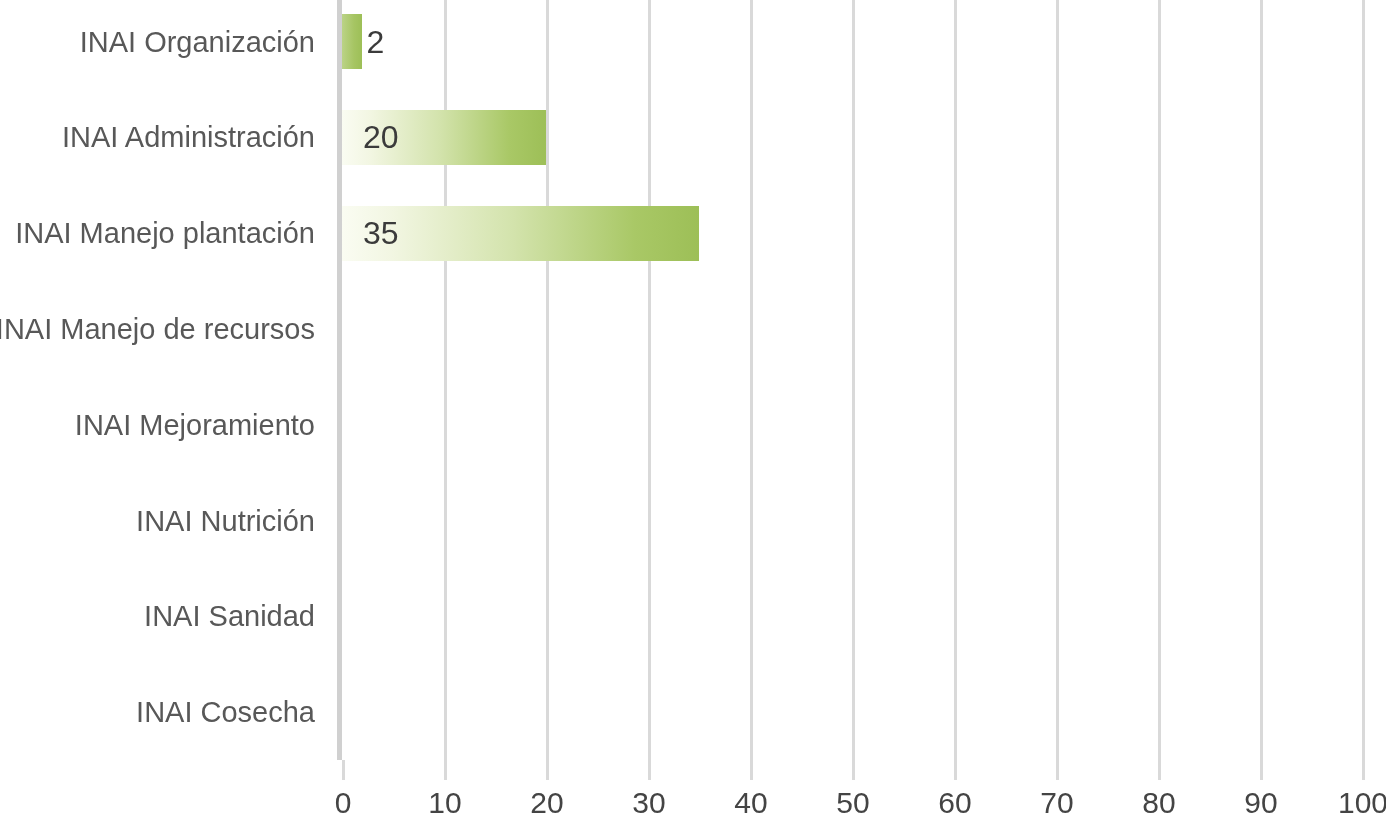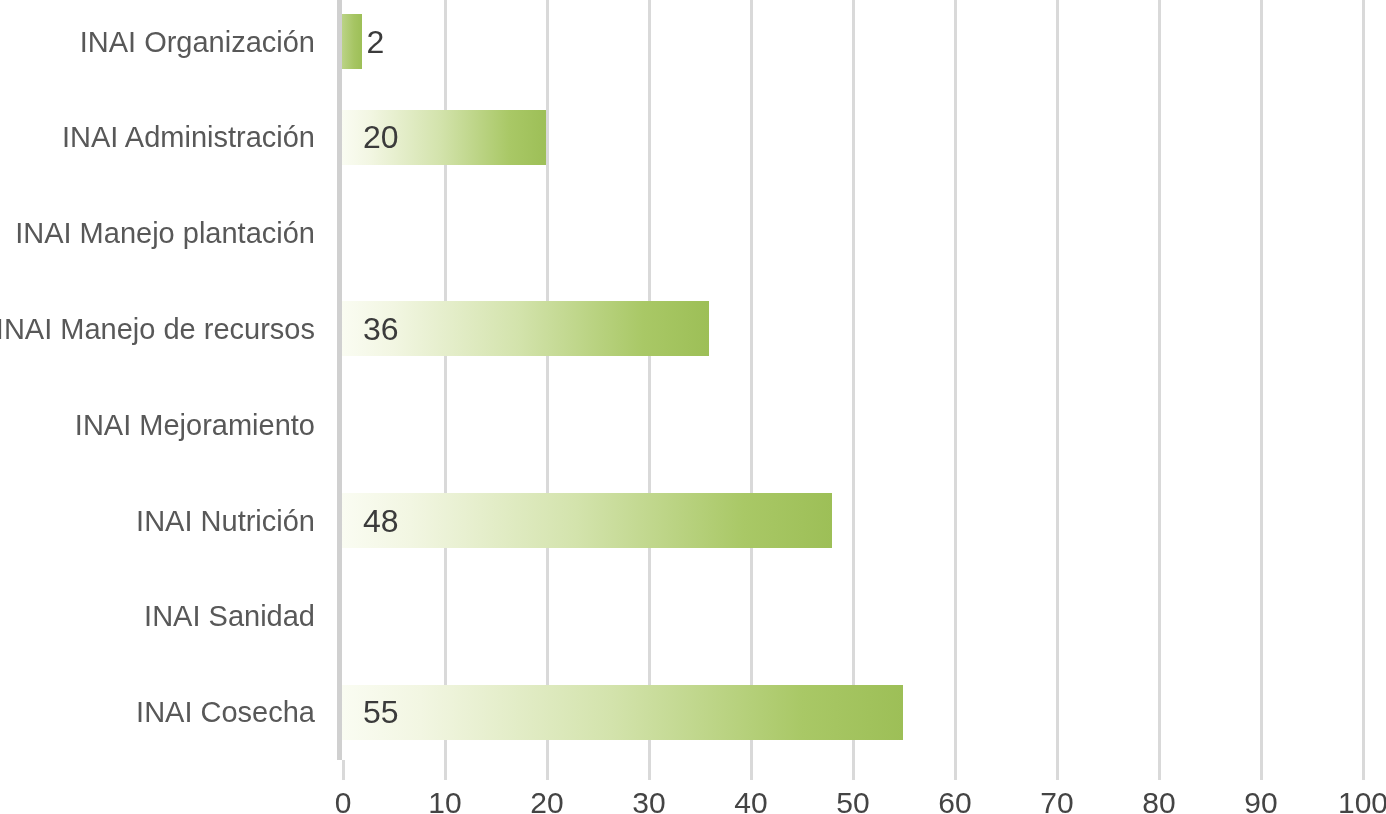--- a/index.html
+++ b/index.html
@@ -134,31 +134,23 @@
 
   <div id="plot-area">
       <div class="bar-band" style="top: 14px; height: 55px;">
         <div class="bar tiny" title="INAI Organización: 2" style="width: 20.4px;"></div>
         <div class="bar-value outside" style="left: 24.4px;">2</div>
       </div>
       <div class="bar-band" style="top: 109.8px; height: 55px;">
         <div class="bar" title="INAI Administración: 20" style="width: 204px;"></div>
         <div class="bar-value inside">20</div>
       </div>
-      <div class="bar-band" style="top: 301.4px; height: 55px;">
-        <div class="bar" title="INAI Manejo de recursos: 36" style="width: 367.2px;"></div>
-        <div class="bar-value inside">36</div>
-      </div>
-      <div class="bar-band" style="top: 493px; height: 55px;">
-        <div class="bar" title="INAI Nutrición: 48" style="width: 489.6px;"></div>
-        <div class="bar-value inside">48</div>
-      </div>
-      <div class="bar-band" style="top: 684.6px; height: 55px;">
-        <div class="bar" title="INAI Cosecha: 55" style="width: 561px;"></div>
-        <div class="bar-value inside">55</div>
+      <div class="bar-band" style="top: 205.6px; height: 55px;">
+        <div class="bar" title="INAI Manejo plantación: 35" style="width: 357px;"></div>
+        <div class="bar-value inside">35</div>
       </div>
     </div>
 
   <div id="category-labels">
       <div class="cat-label" style="top: 41.5px;">INAI Organización</div>
       <div class="cat-label" style="top: 137.3px;">INAI Administración</div>
       <div class="cat-label" style="top: 233.1px;">INAI Manejo plantación</div>
       <div class="cat-label" style="top: 328.9px;">INAI Manejo de recursos</div>
       <div class="cat-label" style="top: 424.7px;">INAI Mejoramiento</div>
       <div class="cat-label" style="top: 520.5px;">INAI Nutrición</div>

